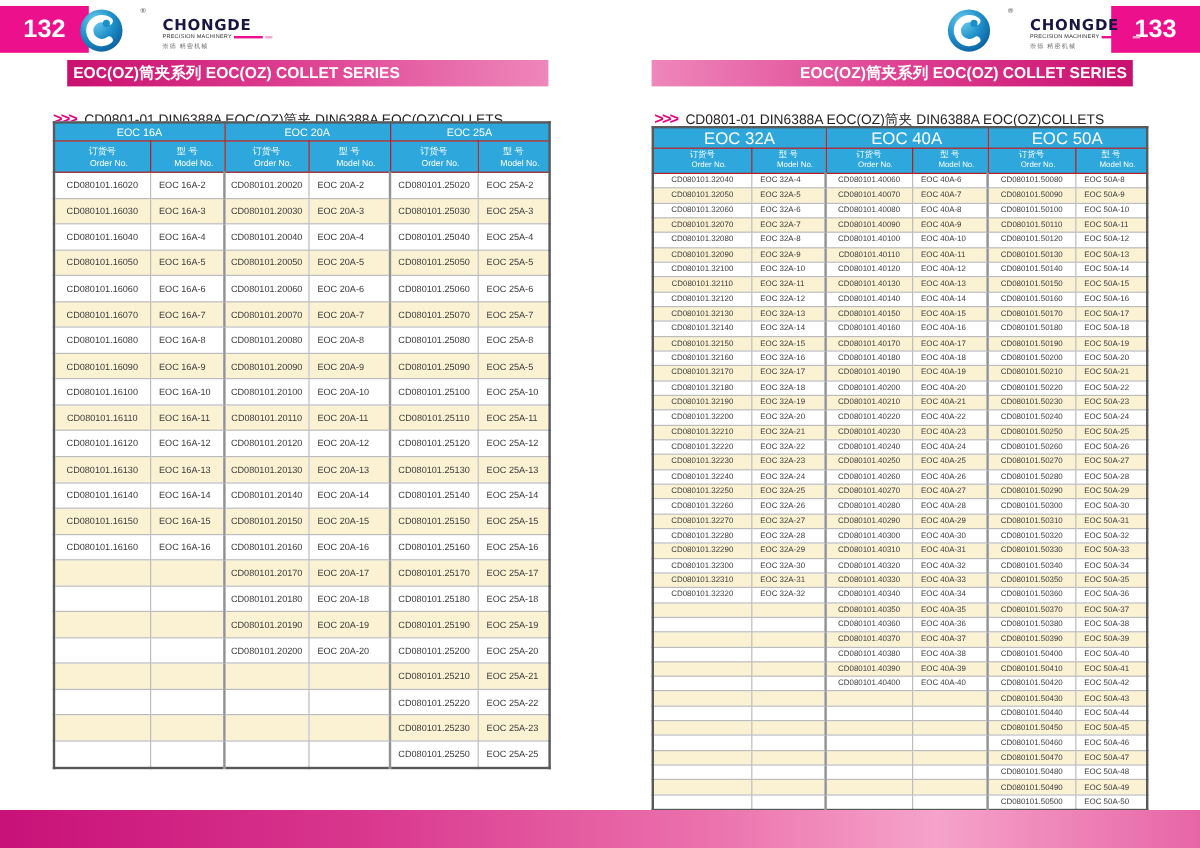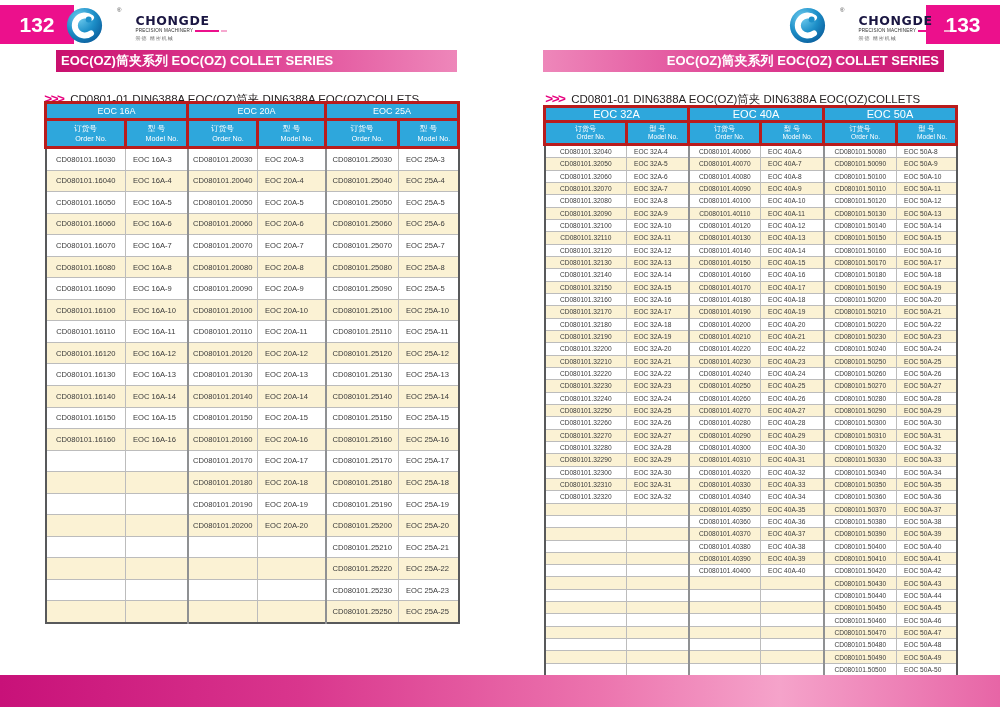--- a/index.html
+++ b/index.html
@@ -35,35 +35,35 @@
   }
   .banner.left{left:56px;background:linear-gradient(90deg,#C9106E 0%,#DD3C90 45%,#EE87BA 100%);padding-left:5px;}
   .banner.right{left:543px;background:linear-gradient(90deg,#EE87BA 0%,#DD3C90 55%,#C9106E 100%);text-align:right;padding-right:5px;}
   
   .title-row{position:absolute;top:91px;font-size:11.5px;color:#231f20;white-space:nowrap;}
   .title-row.left{left:44px;}
   .title-row.right{left:545px;}
   .chevrons{color:#E6007E;font-weight:bold;font-style:italic;font-size:13.5px;letter-spacing:-1.5px;margin-right:7px;}
   
   .ctable{position:absolute;border-collapse:collapse;table-layout:fixed;background:#fff;border:2px solid #58595B;}
-  .ctable th{background:#2EA7DC;color:#fff;font-weight:normal;border:3px solid #b91c1c;padding:0;text-align:center;}
+  .ctable th{background:#2EA7DC;color:#fff;font-weight:normal;border:1px solid #b91c1c;padding:0;text-align:center;}
   .ctable td{border:1px solid #bcbcbc;color:#3a3a3a;padding:0;overflow:hidden;white-space:nowrap;}
   .ctable td.order{text-align:center;}
   .ctable td.model{text-align:left;padding-left:7px;}
   .ctable tbody tr:nth-child(even){background:#FBF2D4;}
   .ctable td:nth-child(3),.ctable td:nth-child(5){border-left:2px solid #8f9193;}
   .sub-row-th .cnl{display:block;}
   .sub-row-th .enl{display:block;margin-left:11px;}
   .left-table{left:44px;top:101px;width:413px;}
   .left-table .group-row th{font-size:9px;height:14px;}
   .left-table .sub-row-th th{font-size:7.6px;height:25px;line-height:1.3;}
   .left-table .sub-row-th .enl{font-size:7.2px;}
   .left-table tbody td{height:20.55px;font-size:7.6px;}
   .right-table{left:543px;top:105px;width:412px;}
-  .right-table .group-row th{font-size:11px;height:11px;}
+  .right-table .group-row th{font-size:14px;height:11px;}
   .right-table .sub-row-th th{font-size:7px;height:20px;line-height:1.25;}
   .right-table .sub-row-th .enl{font-size:6.6px;}
   .right-table tbody td{height:11.33px;font-size:6.6px;}
   
   .footer-bar{
     position:absolute;left:0;top:675px;width:1000px;height:32px;
     background:linear-gradient(90deg,#C81179 0%,#D9368D 30%,#EC74AE 60%,#F5A3CA 78%,#E765A6 100%);
   }
 </style>
 </head>
@@ -173,20 +173,28 @@
           <span class="enl">Order No.</span>
         </th>
       <th>
           <span class="cnl">型 号</span>
           <span class="enl">Model No.</span>
         </th>
     </tr>
   </thead>
   <tbody>
       <tr>
+        <td class="order">CD080101.16020</td>
+        <td class="model">EOC 16A-2</td>
+        <td class="order">CD080101.20020</td>
+        <td class="model">EOC 20A-2</td>
+        <td class="order">CD080101.25020</td>
+        <td class="model">EOC 25A-2</td>
+      </tr>
+      <tr>
         <td class="order">CD080101.16030</td>
         <td class="model">EOC 16A-3</td>
         <td class="order">CD080101.20030</td>
         <td class="model">EOC 20A-3</td>
         <td class="order">CD080101.25030</td>
         <td class="model">EOC 25A-3</td>
       </tr>
       <tr>
         <td class="order">CD080101.16040</td>
         <td class="model">EOC 16A-4</td>

